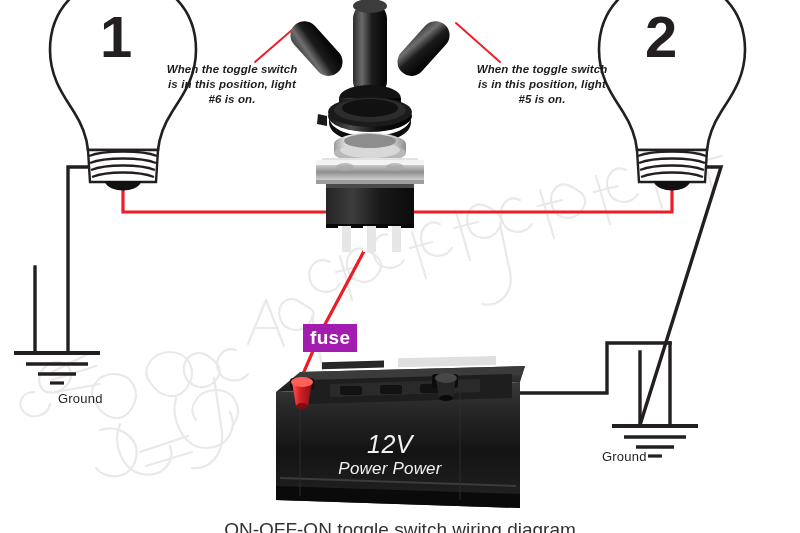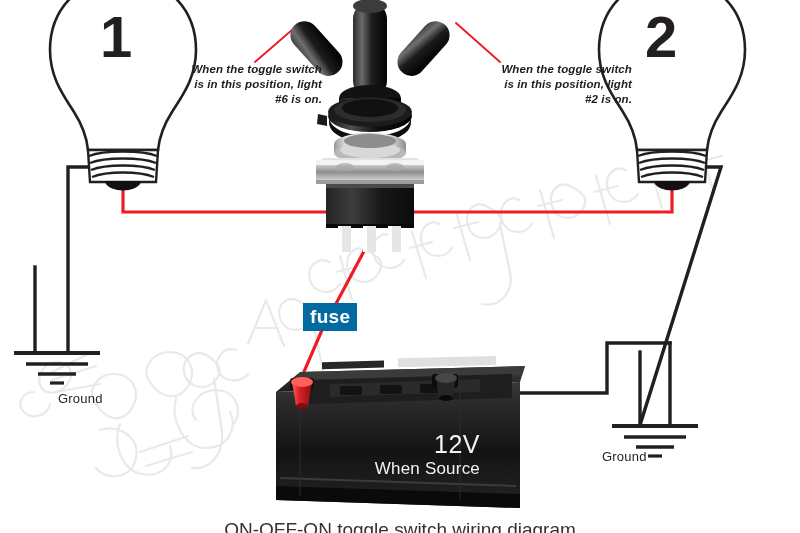--- a/index.html
+++ b/index.html
@@ -30,42 +30,42 @@
   #labels-layer { z-index: 4; }
 
   .anno {
     position: absolute;
     font-family: "Liberation Sans", sans-serif;
     font-style: italic;
     font-weight: bold;
     font-size: 11.5px;
     line-height: 15px;
     color: #1c1c1c;
-    text-align: right;
+    text-align: center;
     width: 180px;
     letter-spacing: .1px;
   }
   #anno-left  { left: 142px; top: 62px; }
   #anno-right { left: 452px; top: 62px; }
 
   .ground-label {
     position: absolute;
     font-family: "Liberation Sans", sans-serif;
     font-size: 13px;
     color: #231f20;
     letter-spacing: .2px;
     white-space: nowrap;
   }
   #ground-label-left  { left: 58px;  top: 391px; }
   #ground-label-right { left: 602px; top: 449px; }
 
   #fuse-label {
     position: absolute;
-    left: 303px; top: 303px;
-    background: #0369a1;
+    left: 303px; top: 324px;
+    background: #a21caf;
     color: #ffffff;
     font-family: "Liberation Sans", sans-serif;
     font-weight: bold;
     font-size: 19px;
     line-height: 19px;
     padding: 4px 7px 5px 7px;
     letter-spacing: .3px;
   }
 
   .bulb-num {
@@ -76,23 +76,24 @@
     line-height: 58px;
     color: #231f20;
   }
   #bulb-num-1 { left: 100px; top: 8px; }
   #bulb-num-2 { left: 645px; top: 8px; }
 
   #battery-text {
     position: absolute;
     left: 300px; top: 430px;
     width: 180px;
-    text-align: right;
+    text-align: center;
     color: #f2f2f2;
     pointer-events: none;
+    font-style: italic;
   }
   #battery-volt {
     font-family: "Liberation Sans", sans-serif;
     font-size: 25px;
     line-height: 28px;
     letter-spacing: .5px;
   }
   #battery-source {
     font-family: "Liberation Sans", sans-serif;
     font-size: 17px;
@@ -397,29 +398,29 @@
 
     <div class="anno" id="anno-left">
       <div>When the toggle switch</div>
       <div>is in this position, light</div>
       <div>#6 is on.</div>
     </div>
 
     <div class="anno" id="anno-right">
       <div>When the toggle switch</div>
       <div>is in this position, light</div>
-      <div>#2 is on.</div>
+      <div>#5 is on.</div>
     </div>
 
     <div id="fuse-label">fuse</div>
 
     <div class="ground-label" id="ground-label-left">Ground</div>
     <div class="ground-label" id="ground-label-right">Ground</div>
 
     <div id="battery-text">
       <div id="battery-volt">12V</div>
-      <div id="battery-source">When Source</div>
+      <div id="battery-source">Power Power</div>
     </div>
 
     <div id="caption">ON-OFF-ON toggle switch wiring diagram</div>
   </div>
 
 </div>
 
 </body></html>

